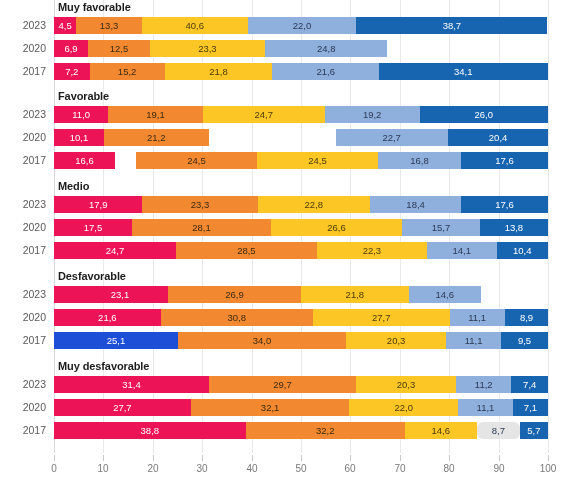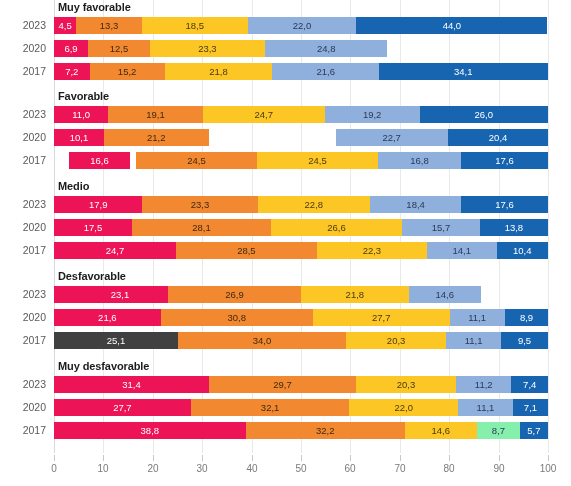--- a/index.html
+++ b/index.html
@@ -139,27 +139,27 @@
         <div class="rowwrap" style="top: 17px;">
           <div class="row-label">2023</div>
           <div class="bar-track">
             <div class="seg" style="left: 0px; width: 22.23px; background: rgb(236, 20, 87);">
               <span class="seg-label" style="color: rgb(255, 255, 255);">4,5</span>
             </div>
             <div class="seg" style="left: 22.23px; width: 65.702px; background: rgb(242, 136, 47);">
               <span class="seg-label" style="color: rgb(61, 42, 18);">13,3</span>
             </div>
             <div class="seg" style="left: 87.932px; width: 105.716px; background: rgb(252, 199, 36);">
-              <span class="seg-label" style="color: rgb(74, 58, 16);">18,5</span>
+              <span class="seg-label" style="color: rgb(74, 58, 16);">40,6</span>
             </div>
             <div class="seg" style="left: 193.648px; width: 108.68px; background: rgb(143, 175, 220);">
               <span class="seg-label" style="color: rgb(43, 58, 85);">22,0</span>
             </div>
             <div class="seg" style="left: 302.328px; width: 191.178px; background: rgb(23, 101, 177);">
-              <span class="seg-label" style="color: rgb(255, 255, 255);">44,0</span>
+              <span class="seg-label" style="color: rgb(255, 255, 255);">38,7</span>
             </div>
           </div>
         </div>
         <div class="rowwrap" style="top: 40px;">
           <div class="row-label">2020</div>
           <div class="bar-track">
             <div class="seg" style="left: 0px; width: 34.086px; background: rgb(236, 20, 87);">
               <span class="seg-label" style="color: rgb(255, 255, 255);">6,9</span>
             </div>
             <div class="seg" style="left: 34.086px; width: 61.75px; background: rgb(242, 136, 47);">
@@ -229,21 +229,21 @@
               <span class="seg-label" style="color: rgb(43, 58, 85);">22,7</span>
             </div>
             <div class="seg" style="left: 393.718px; width: 100.776px; background: rgb(23, 101, 177);">
               <span class="seg-label" style="color: rgb(255, 255, 255);">20,4</span>
             </div>
           </div>
         </div>
         <div class="rowwrap" style="top: 63px;">
           <div class="row-label">2017</div>
           <div class="bar-track">
-            <div class="seg" style="left: 0px; width: 61px; background: rgb(236, 20, 87); margin-left: 15px;">
+            <div class="seg" style="left: 0px; width: 61px; background: rgb(236, 20, 87);">
               <span class="seg-label" style="color: rgb(255, 255, 255);">16,6</span>
             </div>
             <div class="seg" style="left: 82.004px; width: 121.03px; background: rgb(242, 136, 47);">
               <span class="seg-label" style="color: rgb(61, 42, 18);">24,5</span>
             </div>
             <div class="seg" style="left: 203.034px; width: 121.03px; background: rgb(252, 199, 36);">
               <span class="seg-label" style="color: rgb(74, 58, 16);">24,5</span>
             </div>
             <div class="seg" style="left: 324.064px; width: 82.992px; background: rgb(143, 175, 220);">
               <span class="seg-label" style="color: rgb(43, 58, 85);">16,8</span>
@@ -352,21 +352,21 @@
               <span class="seg-label" style="color: rgb(43, 58, 85);">11,1</span>
             </div>
             <div class="seg" style="left: 450.528px; width: 43.966px; background: rgb(23, 101, 177);">
               <span class="seg-label" style="color: rgb(255, 255, 255);">8,9</span>
             </div>
           </div>
         </div>
         <div class="rowwrap" style="top: 63px;">
           <div class="row-label">2017</div>
           <div class="bar-track">
-            <div class="seg" style="left: 0px; width: 123.994px; background: #404040;">
+            <div class="seg" style="left: 0px; width: 123.994px; background: #1d4ed8;">
               <span class="seg-label" style="color: rgb(255, 255, 255);">25,1</span>
             </div>
             <div class="seg" style="left: 123.994px; width: 167.96px; background: rgb(242, 136, 47);">
               <span class="seg-label" style="color: rgb(61, 42, 18);">34,0</span>
             </div>
             <div class="seg" style="left: 291.954px; width: 100.282px; background: rgb(252, 199, 36);">
               <span class="seg-label" style="color: rgb(74, 58, 16);">20,3</span>
             </div>
             <div class="seg" style="left: 392.236px; width: 54.834px; background: rgb(143, 175, 220);">
               <span class="seg-label" style="color: rgb(43, 58, 85);">11,1</span>
@@ -424,21 +424,21 @@
           <div class="bar-track">
             <div class="seg" style="left: 0px; width: 191.672px; background: rgb(236, 20, 87);">
               <span class="seg-label" style="color: rgb(255, 255, 255);">38,8</span>
             </div>
             <div class="seg" style="left: 191.672px; width: 159.068px; background: rgb(242, 136, 47);">
               <span class="seg-label" style="color: rgb(61, 42, 18);">32,2</span>
             </div>
             <div class="seg" style="left: 350.74px; width: 72.124px; background: rgb(252, 199, 36);">
               <span class="seg-label" style="color: rgb(74, 58, 16);">14,6</span>
             </div>
-            <div class="seg" style="left: 422.864px; width: 42.978px; background: #86efac;">
+            <div class="seg" style="left: 422.864px; width: 42.978px; background: #e5e5e5; border-radius: 6px;">
               <span class="seg-label" style="color: rgb(43, 58, 85);">8,7</span>
             </div>
             <div class="seg" style="left: 465.842px; width: 28.158px; background: rgb(23, 101, 177);">
               <span class="seg-label" style="color: rgb(255, 255, 255);">5,7</span>
             </div>
           </div>
         </div>
       </div>
     </div>
   <div class="axis" id="x-axis" style="top: 455px;">

